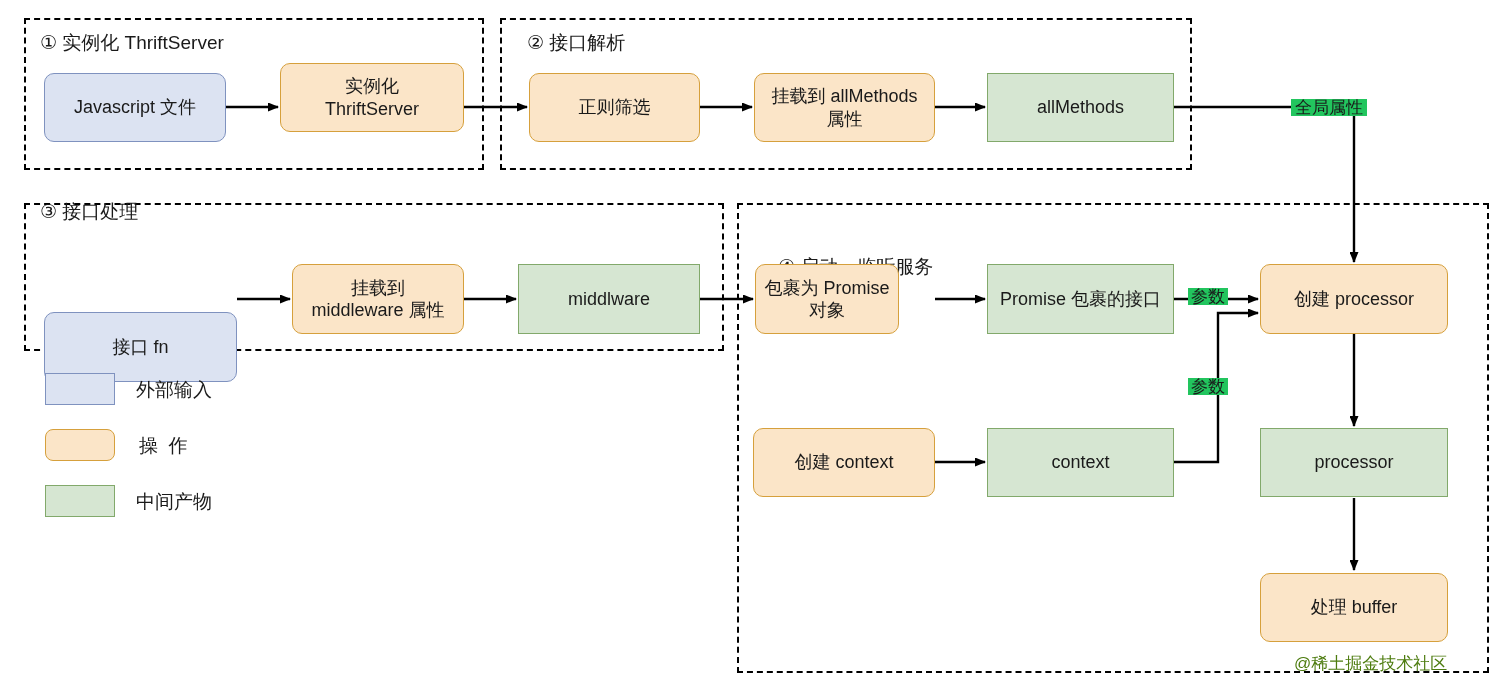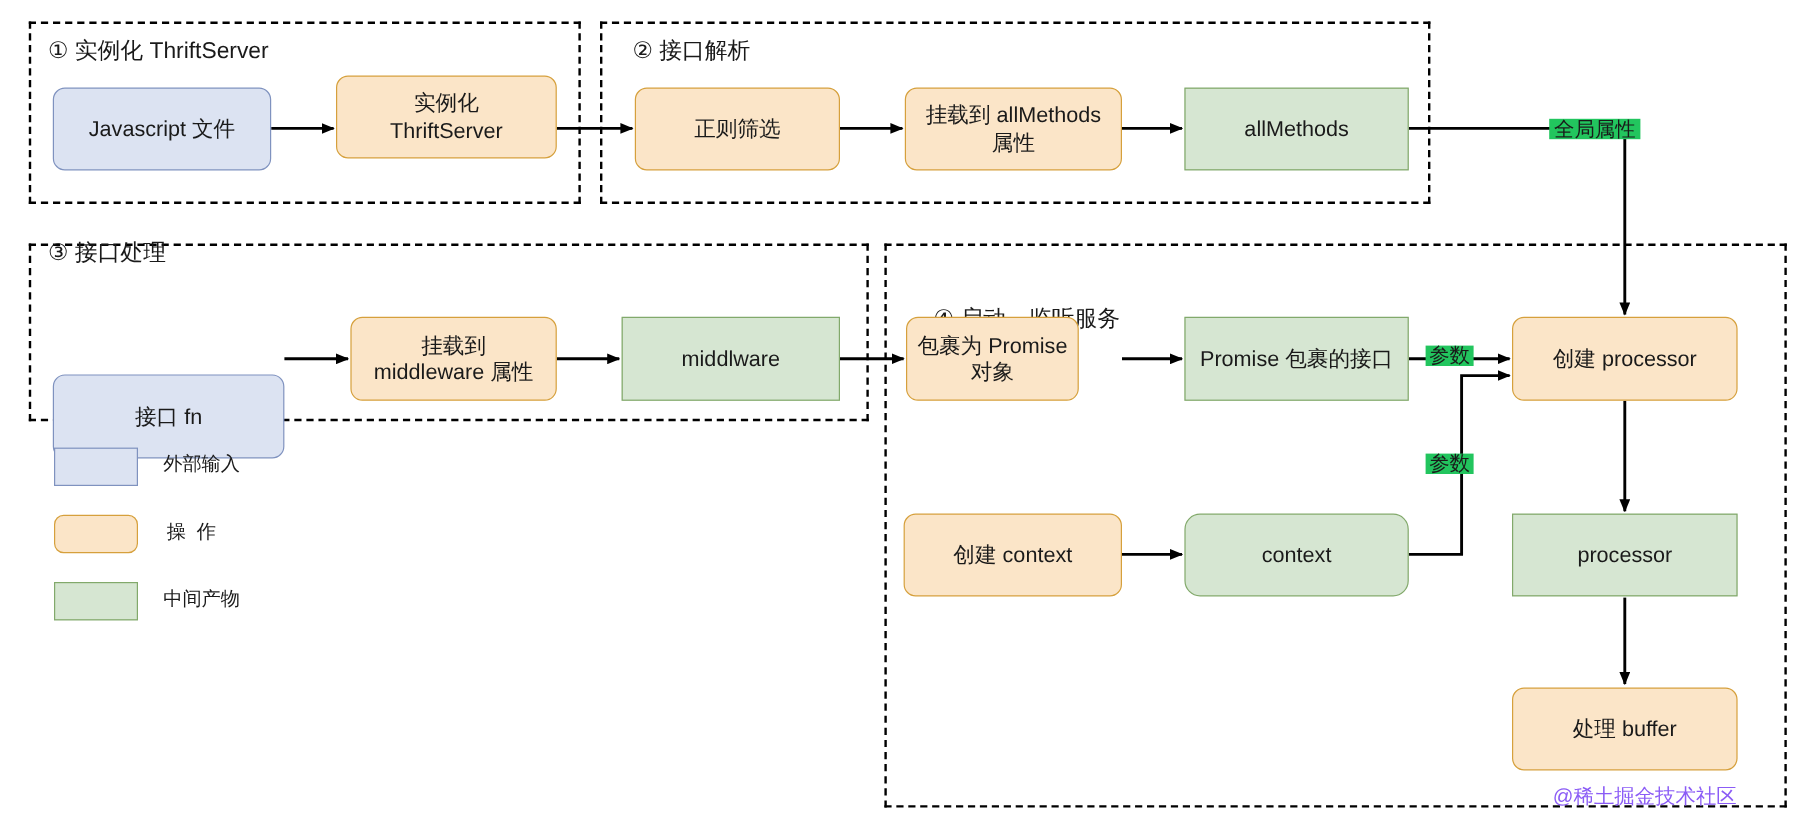--- a/index.html
+++ b/index.html
@@ -65,29 +65,29 @@
     line-height: 1;
   }
   .legend-swatch {
     position: absolute;
     box-sizing: border-box;
     width: 70px;
     height: 32px;
   }
   .legend-label {
     position: absolute;
-    font-size: 16px;
+    font-size: 19px;
     color: #1a1a1a;
     white-space: pre;
     line-height: 1;
   }
   .watermark {
     position: absolute;
     font-size: 17px;
-    color: #8b5cf6;
+    color: #4d7c0f;
     white-space: nowrap;
     line-height: 1;
   }
   svg.wires {
     position: absolute;
     left: 0;
     top: 0;
     width: 1512px;
     height: 697px;
     pointer-events: none;
@@ -153,21 +153,21 @@
   <div class="node orange" style="left:292px; top:264px; width:172px; height:70px;">挂载到
 middleware 属性</div>
   <div class="node green" style="left:518px; top:264px; width:182px; height:70px;">middlware</div>
 
   <div class="node orange" style="left:755px; top:264px; width:144px; height:70px;">包裹为 Promise
 对象</div>
   <div class="node green" style="left:987px; top:264px; width:187px; height:70px;">Promise 包裹的接口</div>
   <div class="node orange" style="left:1260px; top:264px; width:188px; height:70px;">创建 processor</div>
 
   <div class="node orange" style="left:753px; top:428px; width:182px; height:69px;">创建 context</div>
-  <div class="node green" style="left:987px; top:428px; width:187px; height:69px;border-radius:13px;">context</div>
+  <div class="node green" style="left:987px; top:428px; width:187px; height:69px;">context</div>
   <div class="node green" style="left:1260px; top:428px; width:188px; height:69px;">processor</div>
 
   <div class="node orange" style="left:1260px; top:573px; width:188px; height:69px;">处理 buffer</div>
 
   <div class="edge-label" style="left:1291px; top:99px; padding:0 4px;">全局属性</div>
   <div class="edge-label" style="left:1188px; top:288px; padding:0 3px;">参数</div>
   <div class="edge-label" style="left:1188px; top:378px; padding:0 3px;">参数</div>
 
   <div class="legend-swatch" style="left:45px; top:373px; background:#dce3f2; border:1.5px solid #7f92bf; border-radius:0;"></div>
   <div class="legend-label" style="left:136px; top:380px;">外部输入</div>

